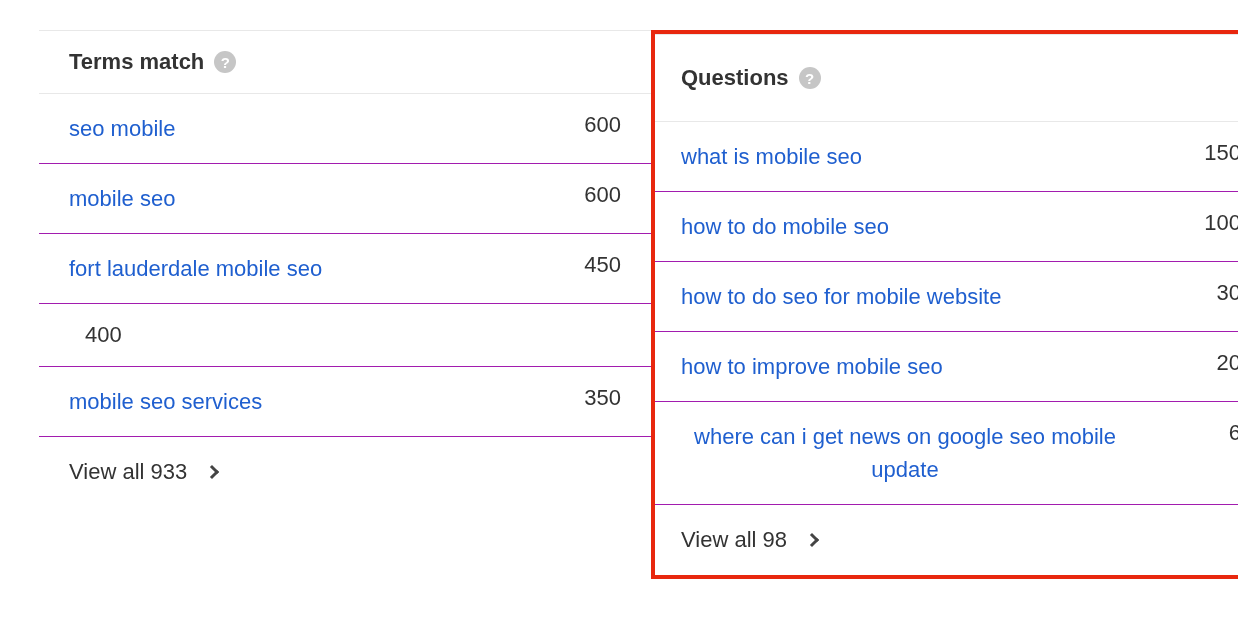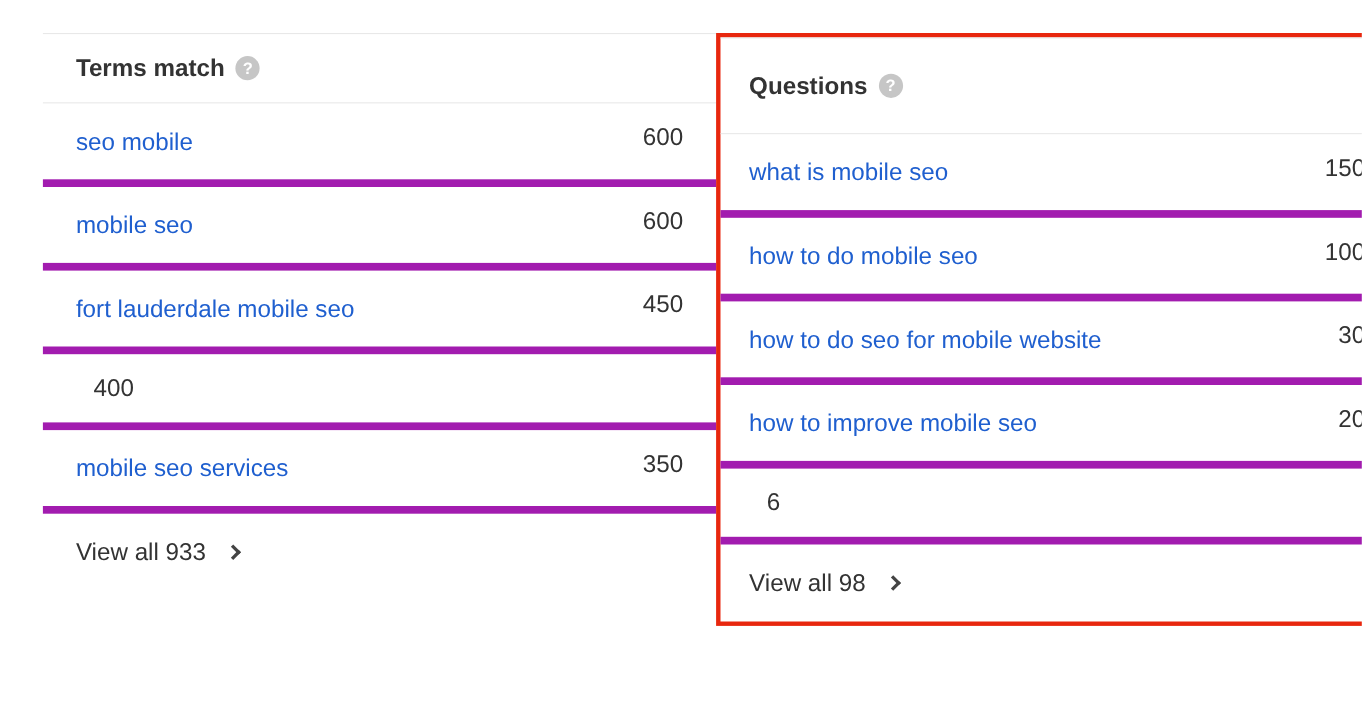--- a/index.html
+++ b/index.html
@@ -61,21 +61,21 @@
     font-size: 15px;
     font-weight: 700;
     cursor: pointer;
   }
   .rows { }
   .row {
     display: flex;
     align-items: flex-start;
     justify-content: space-between;
     padding: 18px 30px;
-    border-bottom: 7px solid #a21caf;
+    border-bottom: 1px solid #a21caf;
     gap: 11px;
   }
   .col-right .row {
     padding: 18px 26px;
     text-align: center;
   }
   .row-term {
     color: #1f5fcf;
     font-size: 22px;
     line-height: 1.5;
@@ -164,20 +164,21 @@
         </div>
         <div class="row">
           <span class="row-term">how to do seo for mobile website</span>
           <span class="row-value">30</span>
         </div>
         <div class="row">
           <span class="row-term">how to improve mobile seo</span>
           <span class="row-value">20</span>
         </div>
         <div class="row">
+          <span class="row-term">where can i get news on google seo mobile update</span>
           <span class="row-value">6</span>
         </div>
       </div>
       <div class="view-all">
         <span>View all 98</span>
         <span class="chevron"></span>
       </div>
     </div>
 
   </div>

